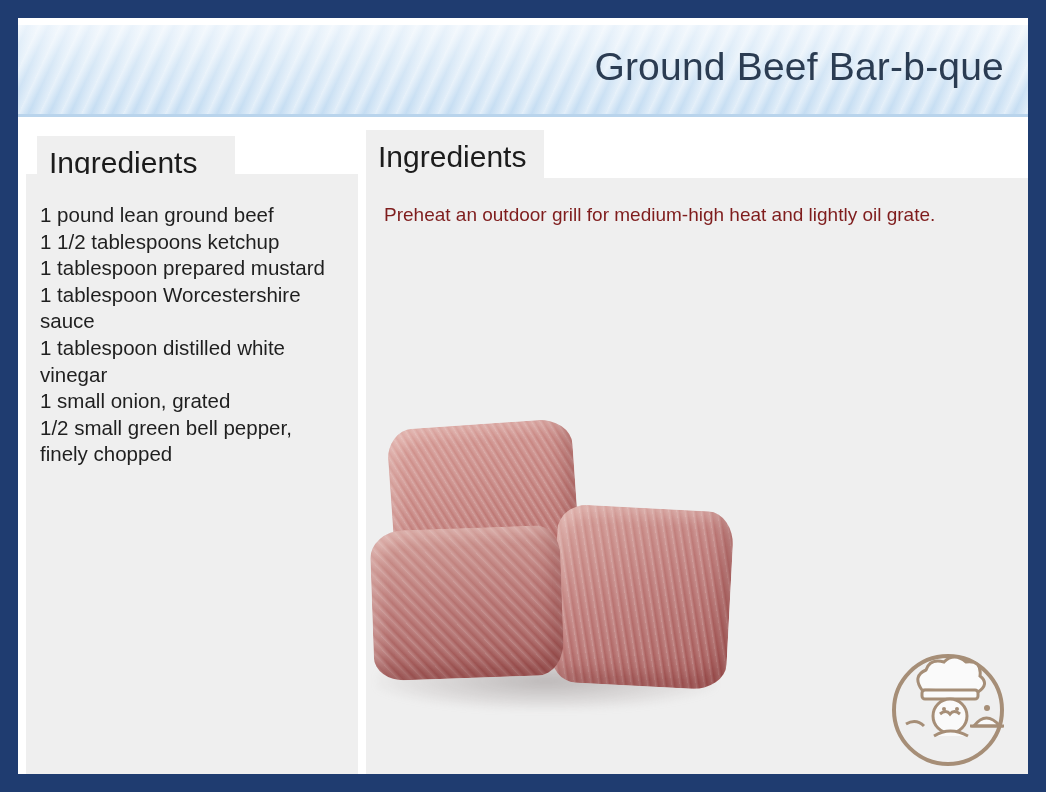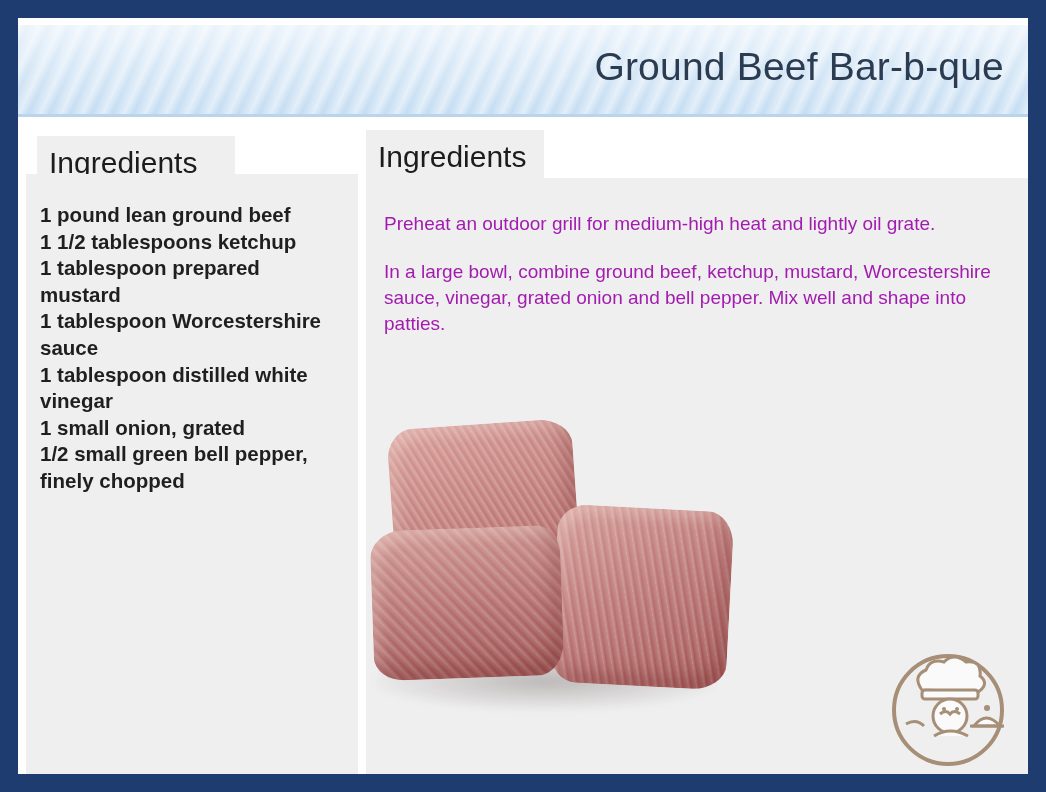--- a/index.html
+++ b/index.html
@@ -87,42 +87,41 @@
     position: absolute;
     background: #efefef;
     box-sizing: border-box;
   }
   .panel-ingredients {
     left: 8px;
     top: 156px;
     width: 332px;
     height: 600px;
     padding: 28px 14px 16px 14px;
-    font-weight: bold;
   }
   .panel-directions {
     left: 348px;
     top: 160px;
     width: 662px;
     height: 596px;
     padding: 24px 14px 0 18px;
   }
 
   .ingredient-list {
     font-size: 20.5px;
     line-height: 26.6px;
     color: #1f1f1f;
     white-space: pre-wrap;
   }
 
   .direction-para {
     font-size: 19px;
     line-height: 26px;
-    color: #a21caf;
-    margin: 9px 0 22px 0;
+    color: #7f1d1d;
+    margin: 0 0 22px 0;
   }
 
   
   .photo {
     position: absolute;
     left: 336px;
     top: 382px;
     width: 380px;
     height: 345px;
   }
@@ -200,21 +199,20 @@
 1 1/2 tablespoons ketchup
 1 tablespoon prepared mustard
 1 tablespoon Worcestershire sauce
 1 tablespoon distilled white vinegar
 1 small onion, grated
 1/2 small green bell pepper, finely chopped</div>
     </div>
 
     <div class="panel panel-directions">
       <p class="direction-para">Preheat an outdoor grill for medium-high heat and lightly oil grate.</p>
-      <p class="direction-para">In a large bowl, combine ground beef, ketchup, mustard, Worcestershire sauce, vinegar, grated onion and bell pepper. Mix well and shape into patties.</p>
     </div>
 
     <div class="photo">
       <div class="shadow"></div>
       <div class="chunk chunk-back"></div>
       <div class="chunk chunk-right"></div>
       <div class="chunk chunk-left"></div>
     </div>
 
     <svg class="logo" viewBox="0 0 132 122">

